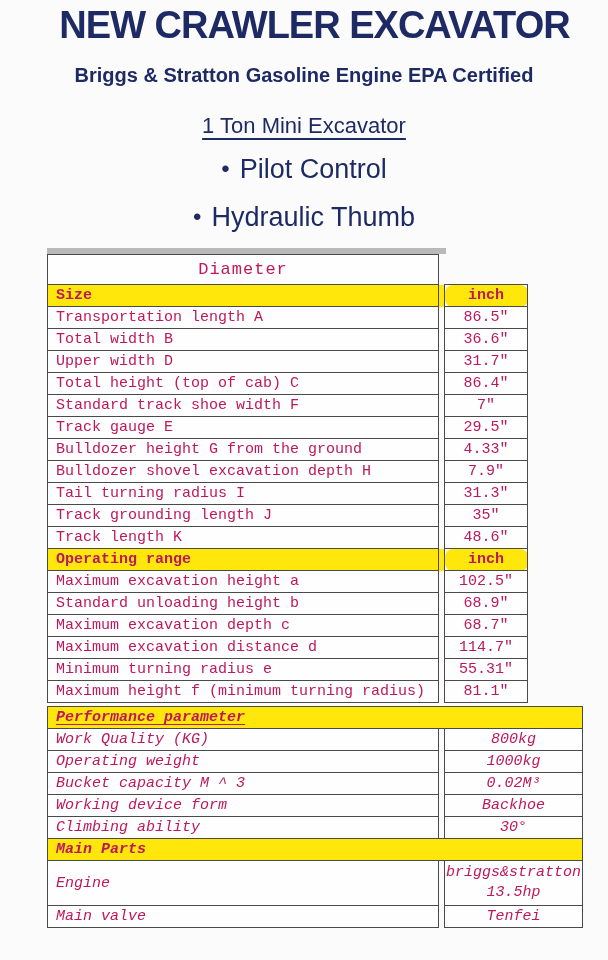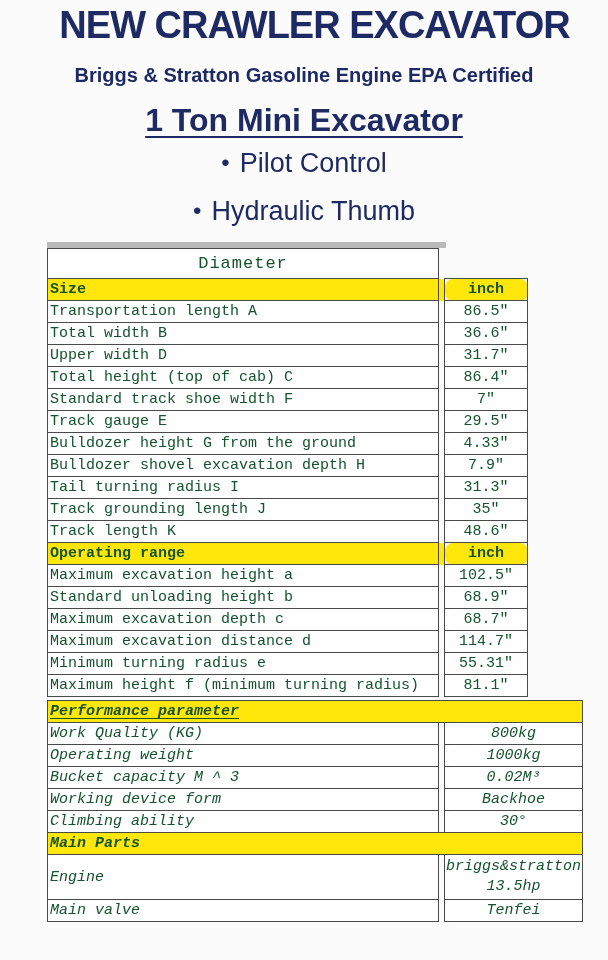--- a/index.html
+++ b/index.html
@@ -14,48 +14,48 @@
   
   .hdr { text-align: center; color: var(--navy); }
   .title {
     font-size: 38px; font-weight: bold; letter-spacing: -1px;
     line-height: 50px; margin: 0; padding-left: 21px;
   }
   .subtitle {
     font-size: 20px; font-weight: bold; line-height: 26px; margin-top: 12px;
   }
   .product-heading {
-    font-size: 32px; font-weight: bold; line-height: 36px; margin-top: 14px;
+    font-size: 22px; font-weight: normal; line-height: 36px; margin-top: 20px;
     text-decoration: underline; text-underline-offset: 5px; text-decoration-thickness: 2px;
   }
   .feature {
     font-size: 27px; font-weight: 500; line-height: 46px; margin-top: 2px;
     color: var(--navy);
   }
   .feature .dot { font-size: 24px; margin-right: 10px; vertical-align: 1px; }
 
   
   .tables { margin-left: 47px; margin-top: 8px; }
   .gray-strip { width: 399px; height: 6px; background: #b9b9b9; }
   table {
     border-collapse: collapse; table-layout: fixed;
     font-family: "Liberation Mono", "DejaVu Sans Mono", monospace;
-    font-size: 15px; color: #14532d;
+    font-size: 15px; color: #be185d;
   }
   .t1 { width: 480px; }
   .t2 { width: 535px; margin-top: 3px; font-style: italic; }
   col.c-label  { width: 391px; }
   col.c-gap    { width: 6px;  }
   col.c-val1   { width: 83px; }
   col.c-val2   { width: 138px; }
   td {
     border: 1px solid #4a4a4a; background: #fefefe;
     height: 21px; line-height: 21px; padding: 0; overflow: hidden; white-space: nowrap;
   }
-  td.lbl { padding-left: 2px; text-align: left; }
+  td.lbl { padding-left: 8px; text-align: left; }
   td.val { text-align: center; border-radius: 8px; }
   td.gap { border: none; background: transparent; }
   tr.section td { background: var(--yellow); font-weight: bold; }
   td.diam-header {
     text-align: center; font-size: 17px; height: 29px; line-height: 29px;
     letter-spacing: 1px;
   }
   td.no-border { border: none; background: transparent; }
   .u { text-decoration: underline; text-underline-offset: 3px; }
   tr.tall td { height: 44px; }

